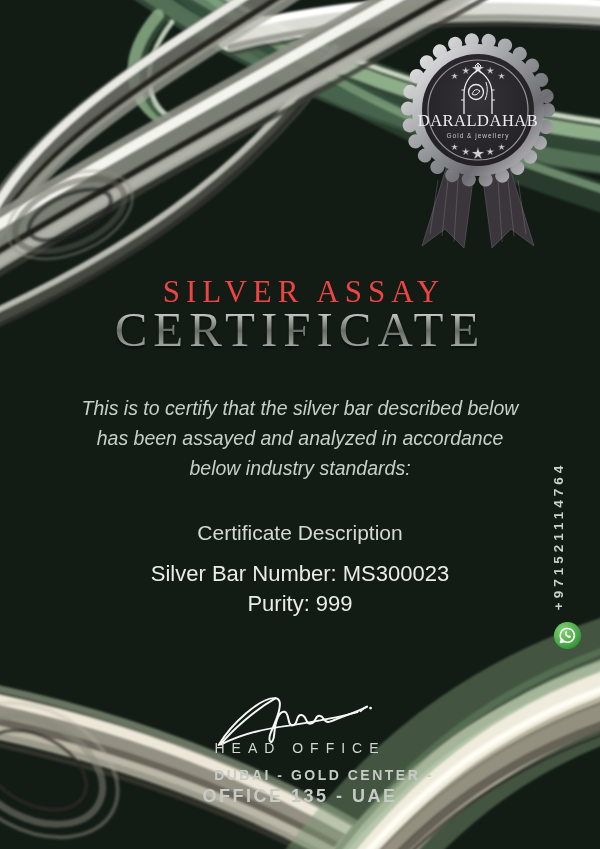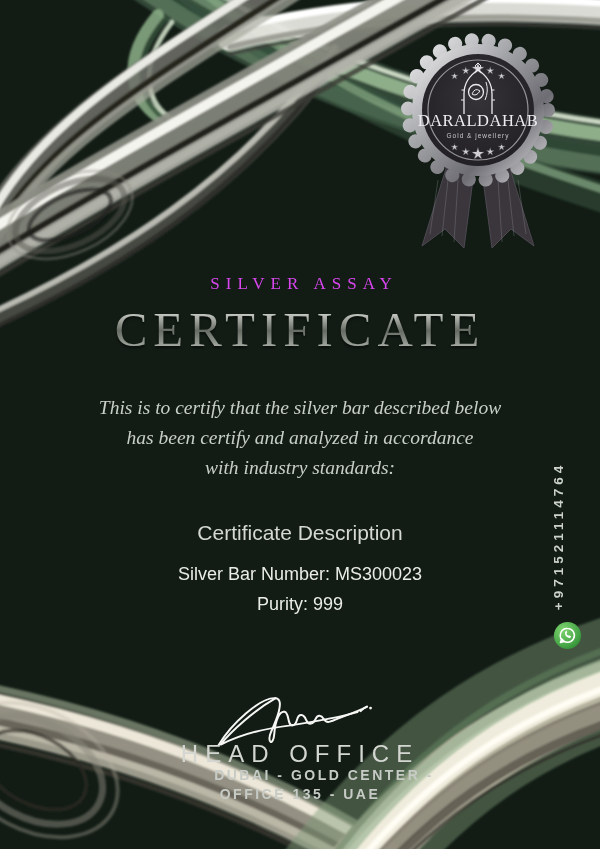--- a/index.html
+++ b/index.html
@@ -10,44 +10,44 @@
     font-family:"Liberation Sans", sans-serif;
     margin:0 auto;
   }
   .bg-svg { position:absolute; inset:0; width:600px; height:849px; z-index:0; }
   .badge-wrap { position:absolute; left:388px; top:22px; width:180px; height:235px; z-index:3; }
 
   .center-text { position:absolute; left:0; right:0; text-align:center; z-index:2; }
 
   .eyebrow {
     top:274px; font-family:"Liberation Serif", serif;
-    font-size:17px; letter-spacing:6px; color:#d946ef; font-weight:400;padding-left:8px;
+    font-size:31px; letter-spacing:6px; color:#ef4444; font-weight:400;padding-left:8px;
   }
   .main-title {
     top:301px; font-family:"Liberation Serif", serif;
     font-size:49px; letter-spacing:6px; font-weight:400;
     background:linear-gradient(180deg,#f4f4f1 0%,#c6c9c3 22%,#666b64 52%,#8d928b 72%,#e9ebe6 100%);
     -webkit-background-clip:text; background-clip:text;
     color:transparent; -webkit-text-fill-color:transparent;
     filter:drop-shadow(0 2px 1px rgba(0,0,0,0.55));
   }
   .statement {
-    top:393px; font-style:italic; font-size:19.5px; line-height:30px; color:#c8cec8;font-family:Liberation Serif, serif;
+    top:393px; font-style:italic; font-size:19.5px; line-height:30px; color:#c8cec8;
   }
   .desc-heading {
     top:521px; font-size:21px; color:#d5d8d3;
     text-underline-offset:4px;
   }
-  .desc-items { top:559px; font-size:18px; line-height:30px; color:#eaece7; }
+  .desc-items { top:559px; font-size:22px; line-height:30px; color:#eaece7; }
 
   .sig-wrap { position:absolute; left:203px; top:680px; width:180px; height:66px; z-index:2; }
 
-  .head-office { top:740px; font-size:24px; letter-spacing:7px; color:#d3d6d1; font-weight:400; }
+  .head-office { top:740px; font-size:14px; letter-spacing:7px; color:#d3d6d1; font-weight:400; }
   .addr1 { top:767px; font-size:14px; letter-spacing:2.5px; color:#c7cbc6; font-weight:700;padding-left:48px; }
-  .addr2 { top:786px; font-size:14px; letter-spacing:2.5px; color:#c7cbc6; font-weight:700; }
+  .addr2 { top:786px; font-size:18px; letter-spacing:2.5px; color:#c7cbc6; font-weight:700; }
 
   .phone-wrap { position:absolute; top:452px; left:543px; width:30px; height:168px; z-index:2; }
   .phone-text {
     position:absolute; top:50%; left:50%;
     transform:translate(-50%,-50%) rotate(-90deg);
     white-space:nowrap; font-size:13.5px; font-weight:700;
     letter-spacing:4px; color:#ccd1cb;
   }
   .wa-wrap { position:absolute; left:553px; top:621px; width:29px; height:29px; z-index:2; }
 </style>
@@ -206,22 +206,22 @@
         <text x="113.5" y="128" font-size="9">★</text>
       </g>
     </svg>
   </div>
 
   <div class="center-text eyebrow">SILVER ASSAY</div>
   <div class="center-text main-title">CERTIFICATE</div>
 
   <div class="center-text statement">
     <div>This is to certify that the silver bar described below</div>
-    <div>has been certify and analyzed in accordance</div>
-    <div>with industry standards:</div>
+    <div>has been assayed and analyzed in accordance</div>
+    <div>below industry standards:</div>
   </div>
 
   <div class="center-text desc-heading">Certificate Description</div>
   <div class="center-text desc-items">
     <div>Silver Bar Number: MS300023</div>
     <div>Purity: 999</div>
   </div>
 
   <div class="sig-wrap">
     <svg viewBox="0 0 200 80" width="180" height="66" xmlns="http://www.w3.org/2000/svg">

